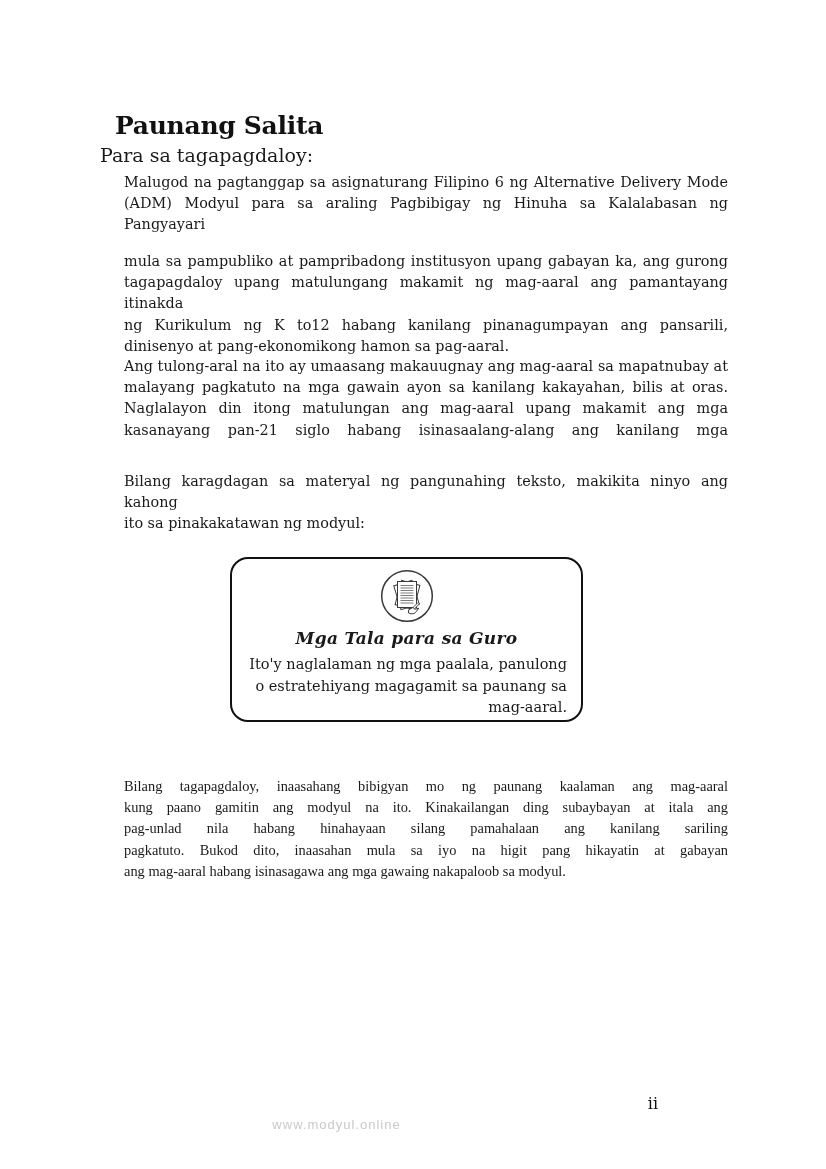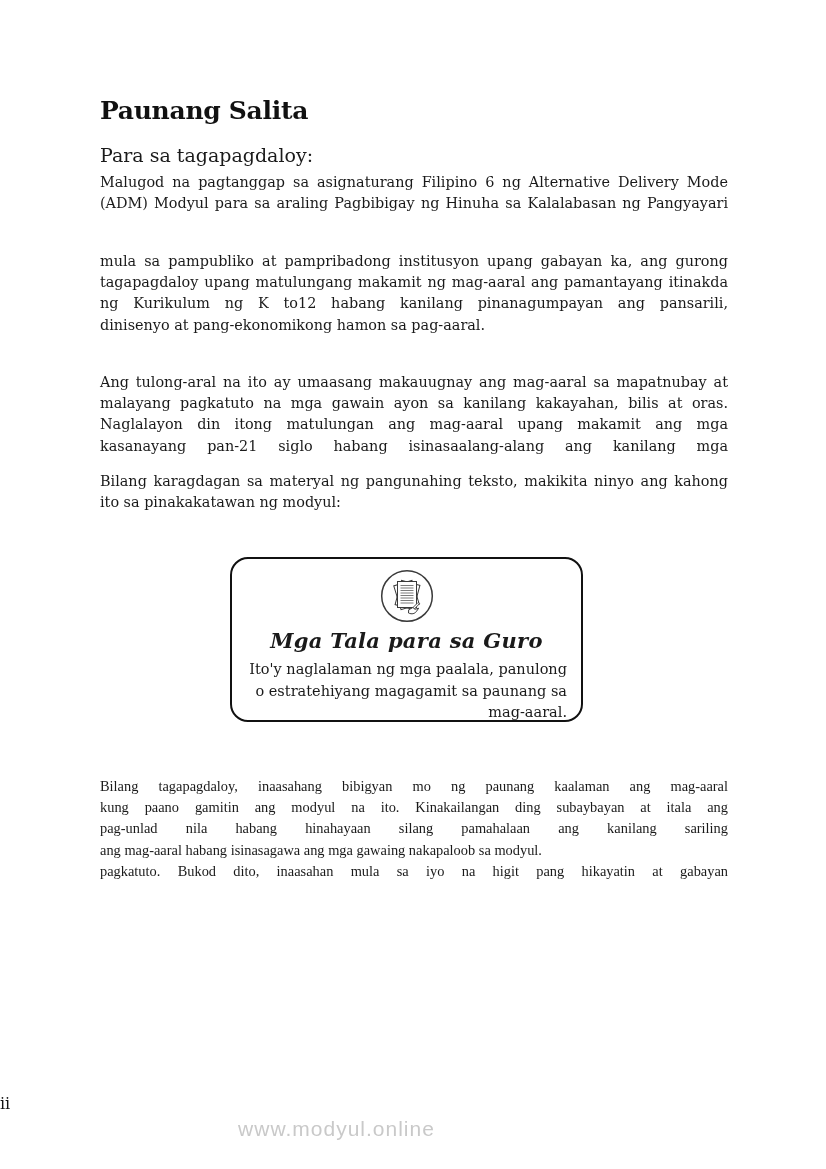--- a/index.html
+++ b/index.html
@@ -8,86 +8,87 @@
     width:826px; height:1169px;
     background:#ffffff;
     font-family:"DejaVu Serif", serif;
     color:#1a1a1a;
     overflow:hidden;
   }
   .abs { position:absolute; }
 
   .title {
     left:100px; top:96px;
-    margin:0;
+    margin:15px;
     font-size:25px;
     font-weight:bold;
     letter-spacing:-0.3px;
     color:#111111;
   }
 
   .salutation {
     left:100px; top:144px;
     font-size:19px;
   }
 
   .para {
     left:100px; width:628px;
     font-size:14.4px;
     line-height:21.2px;
   }
   .para .jl {
     text-align:justify;
     text-align-last:justify;
+    margin-left:24px;
   }
   .para .jl.last {
     text-align-last:left;
   }
   .p1 { top:172px; }
   .p2 { top:251px; }
-  .p3 { top:372px; }
+  .p3 { top:356px; }
   .p4 { top:471px; }
   .p5 { top:776px;font-family:Liberation Serif, serif; }
 
   .notebox {
     left:230px; top:557px;
     width:353px; height:165px;
     box-sizing:border-box;
     border:2px solid #111111;
     border-radius:18px;
     text-align:center;
     background:#ffffff;
   }
   .notebox .iconwrap { margin-top:10px; line-height:0; }
   .notebox .nb-title {
     margin-top:5px;
-    font-size:21px;
+    font-size:17px;
     font-weight:bold;
     font-style:italic;
     letter-spacing:0.3px;
   }
   .notebox .nb-body {
     margin-top:6px;
     padding:0 14px;
     text-align:right;
     font-size:14.5px;
     line-height:21.5px;
   }
 
   .pagenum {
     left:0; top:1094px; width:658px;
-    text-align:left;
+    text-align:right;
     font-size:16px;
     color:#111111;
   }
   .watermark {
     left:0; top:1117px; width:673px;
     text-align:center;
     font-family:"Liberation Sans", sans-serif;
-    font-size:21px;
+    font-size:13px;
     letter-spacing:1px;
     color:#c9c9c9;
   }
 </style>
 </head>
 <body>
 
 <div class="page">
 
   <h1 class="abs title">Paunang Salita</h1>
@@ -146,20 +147,20 @@
       <div>Ito'y naglalaman ng mga paalala, panulong</div>
       <div>o estratehiyang magagamit sa paunang sa</div>
       <div>mag-aaral.</div>
     </div>
   </div>
 
   <div class="abs para p5">
     <div class="jl">Bilang tagapagdaloy, inaasahang bibigyan mo ng paunang kaalaman ang mag-aaral</div>
     <div class="jl">kung paano gamitin ang modyul na ito. Kinakailangan ding subaybayan at itala ang</div>
     <div class="jl">pag-unlad nila habang hinahayaan silang pamahalaan ang kanilang sariling</div>
+    <div class="jl">pagkatuto. Bukod dito, inaasahan mula sa iyo na higit pang hikayatin at gabayan</div>
     <div class="jl last">ang mag-aaral habang isinasagawa ang mga gawaing nakapaloob sa modyul.</div>
-    <div class="jl">pagkatuto. Bukod dito, inaasahan mula sa iyo na higit pang hikayatin at gabayan</div>
   </div>
 
   <div class="abs pagenum">ii</div>
   <div class="abs watermark">www.modyul.online</div>
 
 </div>
 
 </body></html>

